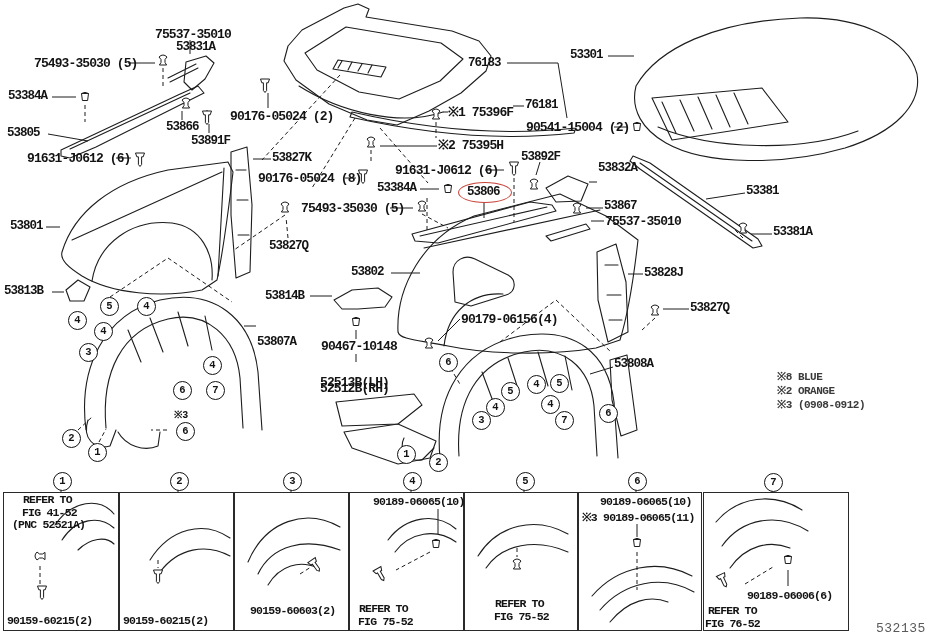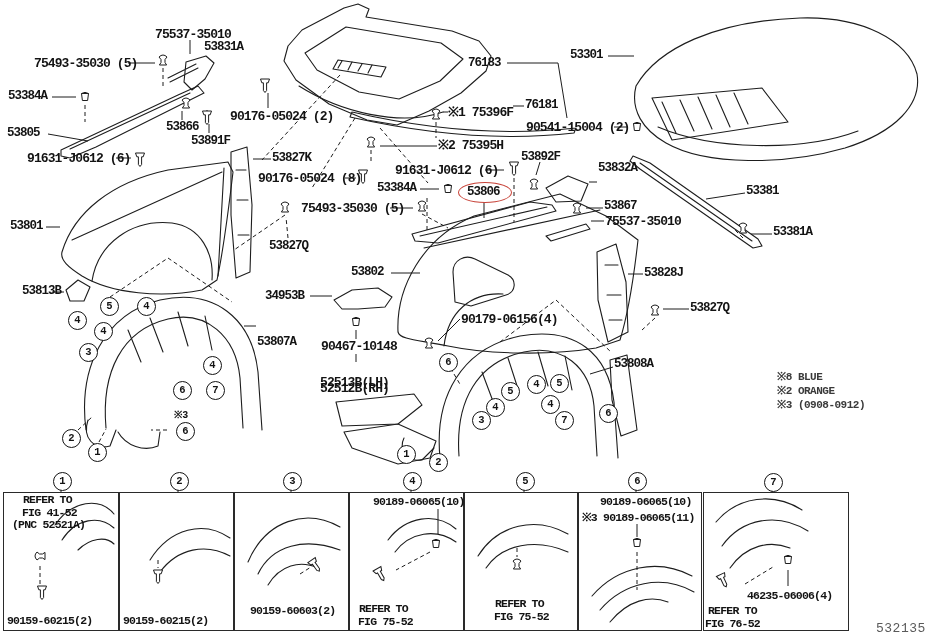--- a/index.html
+++ b/index.html
@@ -155,21 +155,21 @@
 <div class="box" style="left:233px;top:492px;width:115px;"></div>
 <div class="box" style="left:348px;top:492px;width:115px;"></div>
 <div class="box" style="left:463px;top:492px;width:114px;"></div>
 <div class="box" style="left:577px;top:492px;width:123px;"></div>
 <div class="box" style="left:703px;top:492px;width:144px;"></div>
 
 <div class="hl"></div>
 
 <div class="pl ls" style="left:34px;top:57px">75493-35030 (5)</div>
 <div class="pl ls" style="left:155px;top:28px">75537-35010</div>
-<div class="pl lb" style="left:204px;top:41px">53831A</div>
+<div class="pl lb" style="left:176px;top:41px">53831A</div>
 <div class="pl lb" style="left:8px;top:90px">53384A</div>
 <div class="pl lb" style="left:7px;top:127px">53805</div>
 <div class="pl lb" style="left:166px;top:121px">53866</div>
 <div class="pl lb" style="left:191px;top:135px">53891F</div>
 <div class="pl ls" style="left:230px;top:110px">90176-05024 (2)</div>
 <div class="pl ls" style="left:27px;top:152px">91631-J0612 (6)</div>
 <div class="pl lb" style="left:468px;top:57px">76183</div>
 <div class="pl lb" style="left:525px;top:99px">76181</div>
 <div class="pl ls" style="left:448px;top:106px">※1 75396F</div>
 <div class="pl ls" style="left:526px;top:121px">90541-15004 (2)</div>
@@ -182,22 +182,22 @@
 <div class="pl lb" style="left:467px;top:186px">53806</div>
 <div class="pl lb" style="left:521px;top:151px">53892F</div>
 <div class="pl lb" style="left:598px;top:162px">53832A</div>
 <div class="pl lb" style="left:604px;top:200px">53867</div>
 <div class="pl ls" style="left:605px;top:215px">75537-35010</div>
 <div class="pl lb" style="left:746px;top:185px">53381</div>
 <div class="pl lb" style="left:773px;top:226px">53381A</div>
 <div class="pl lb" style="left:10px;top:220px">53801</div>
 <div class="pl ls" style="left:301px;top:202px">75493-35030 (5)</div>
 <div class="pl lb" style="left:269px;top:240px">53827Q</div>
-<div class="pl lb" style="left:22px;top:285px">53813B</div>
-<div class="pl lb" style="left:265px;top:290px">34953B</div>
+<div class="pl lb" style="left:4px;top:285px">53813B</div>
+<div class="pl lb" style="left:265px;top:290px">53814B</div>
 <div class="pl lb" style="left:257px;top:336px">53807A</div>
 <div class="pl lb" style="left:351px;top:266px">53802</div>
 <div class="pl lb" style="left:644px;top:267px">53828J</div>
 <div class="pl lb" style="left:690px;top:302px">53827Q</div>
 <div class="pl ls" style="left:321px;top:340px">90467-10148</div>
 <div class="pl ls" style="left:320px;top:382px">52512B(RH)</div>
 <div class="pl ls" style="left:320px;top:376px">52513B(LH)</div>
 <div class="pl ls" style="left:461px;top:313px">90179-06156(4)</div>
 <div class="pl lb" style="left:614px;top:358px">53808A</div>
 
@@ -239,21 +239,21 @@
 <div class="bt" style="left:7px;top:614px">90159-60215(2)</div>
 <div class="bt" style="left:123px;top:614px">90159-60215(2)</div>
 <div class="bt" style="left:250px;top:604px">90159-60603(2)</div>
 <div class="bt" style="left:373px;top:495px">90189-06065(10)</div>
 <div class="bt" style="left:359px;top:602px">REFER TO</div>
 <div class="bt" style="left:358px;top:615px">FIG 75-52</div>
 <div class="bt" style="left:495px;top:597px">REFER TO</div>
 <div class="bt" style="left:494px;top:610px">FIG 75-52</div>
 <div class="bt" style="left:600px;top:495px">90189-06065(10)</div>
 <div class="bt" style="left:582px;top:509px">※3 90189-06065(11)</div>
-<div class="bt" style="left:747px;top:589px">46235-06006(4)</div>
+<div class="bt" style="left:747px;top:589px">90189-06006(6)</div>
 <div class="bt" style="left:708px;top:604px">REFER TO</div>
 <div class="bt" style="left:705px;top:617px">FIG 76-52</div>
 
 <div class="lg" style="left:777px;top:368px">※8 BLUE</div>
 <div class="lg" style="left:777px;top:382px">※2 ORANGE</div>
 <div class="lg" style="left:777px;top:396px">※3 (0908-0912)</div>
 
 <div class="code" style="left:876px;top:621px">532135L</div>
 
 </div>

